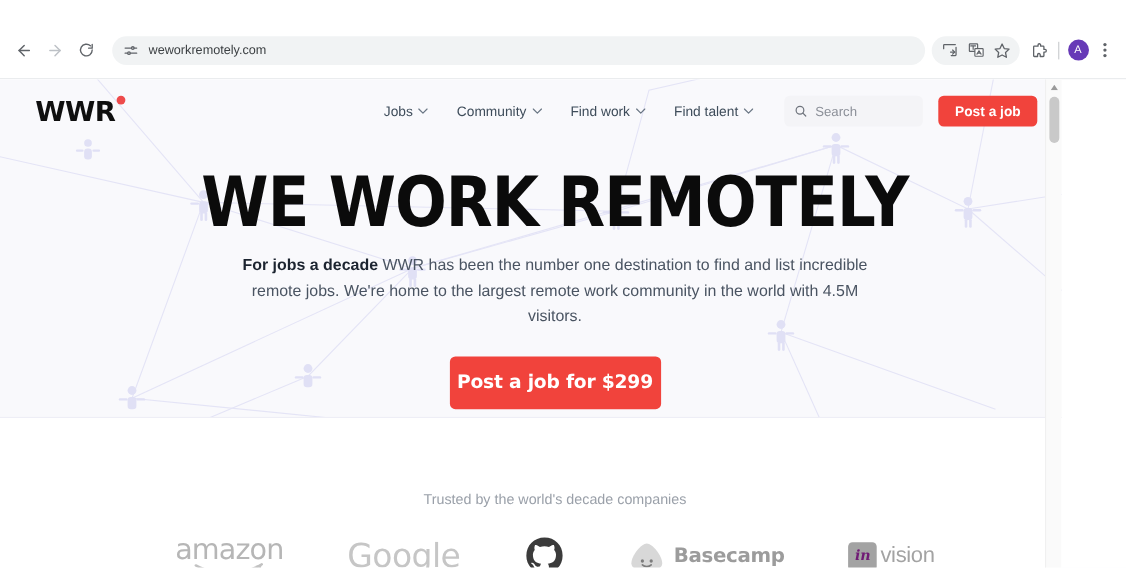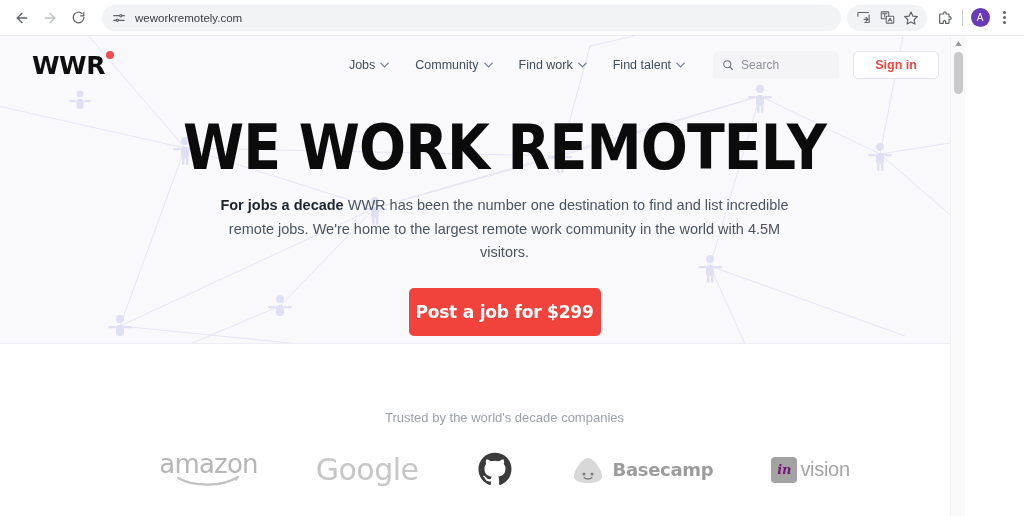--- a/index.html
+++ b/index.html
@@ -5,27 +5,28 @@
   * { box-sizing: border-box; margin: 0; padding: 0; }
   html, body {
     width: 1024px; height: 516px;
     overflow: hidden;
     font-family: "Liberation Sans", sans-serif;
     background: #ffffff;
   }
 
   
   .browser-bar {
-    height: 36px;
+    height: 52px;
     background: #ffffff;
     display: flex;
     align-items: center;
     padding: 0 8px;
     border-bottom: 1px solid #e8eaed;
     position: relative;
+    margin-top: 20px;
   }
   .nav-btn {
     width: 28px; height: 28px;
     display: flex; align-items: center; justify-content: center;
     border-radius: 50%;
     flex: 0 0 auto;
   }
   .nav-btn svg { display: block; }
   .omnibox {
     flex: 1 1 auto;
@@ -484,21 +485,20 @@
         </nav>
 
         <div class="nav-right">
           <div class="searchbox">
             <svg width="12" height="12" viewBox="0 0 24 24" fill="none" stroke="#6e737c" stroke-width="2.2" stroke-linecap="round">
               <circle cx="10.5" cy="10.5" r="7"></circle>
                 <line x1="15.8" y1="15.8" x2="21" y2="21"></line>
             </svg>
             <span class="ph">Search</span>
           </div>
-          <button class="btn btn-signin">Sign in</button>
           <button class="btn btn-post">Post a job</button>
         </div>
       </div>
 
       <div class="hero">
         <h1>WE WORK REMOTELY</h1>
         <p>
           <b>For jobs a decade</b><span> WWR has been the number one destination to find and list incredible remote jobs. We're home to the largest remote work community in the world with 4.5M visitors.</span>
         </p>
         <button class="cta">Post a job for $299</button>

